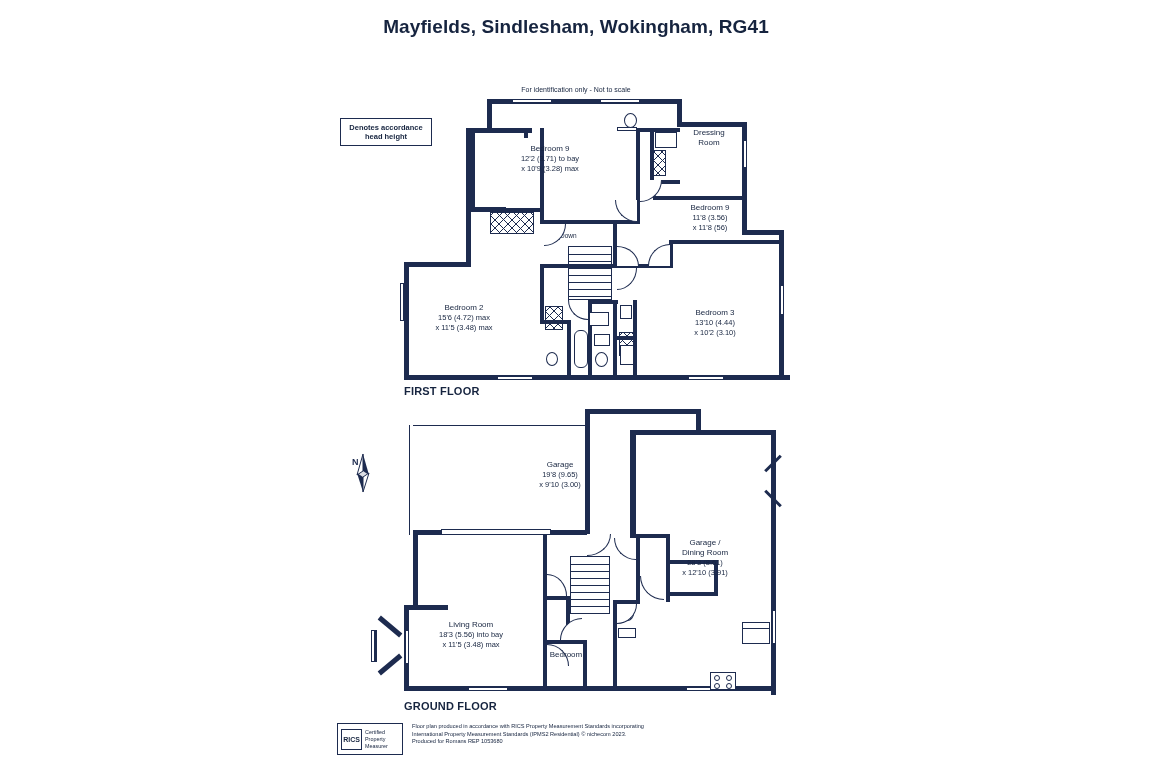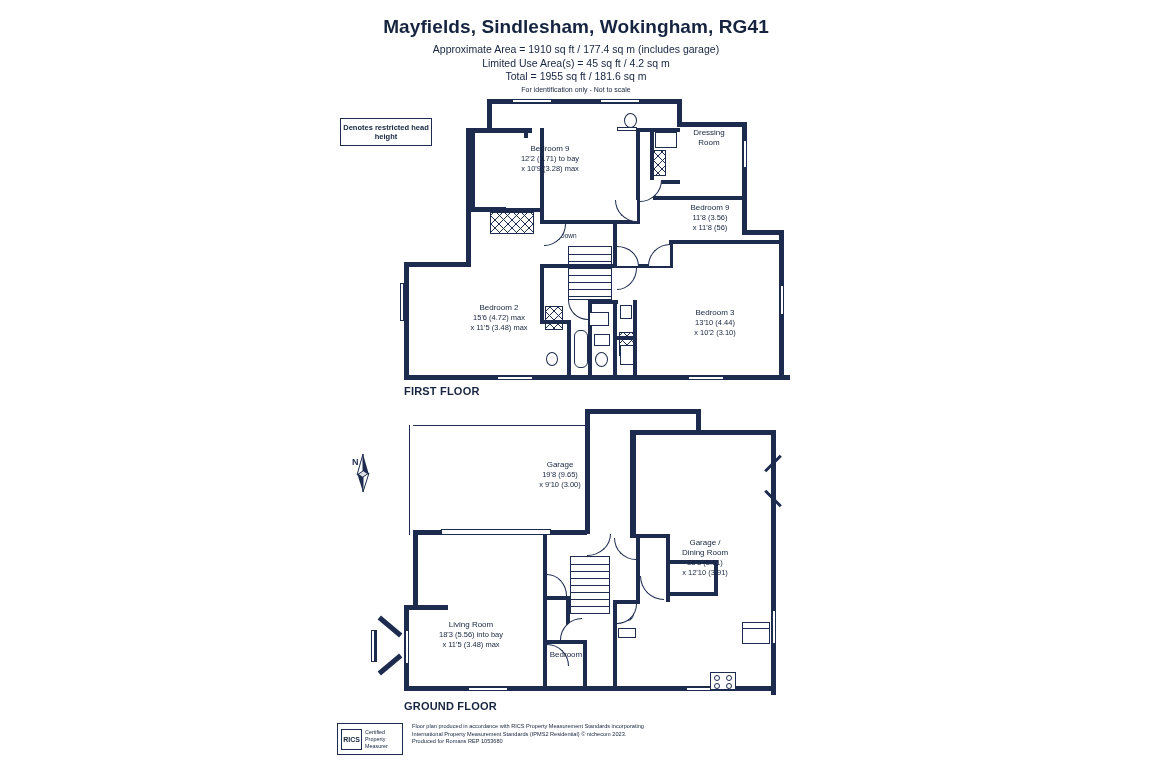--- a/index.html
+++ b/index.html
@@ -207,28 +207,23 @@
     right: 0; top: 2px;
     width: 30px; height: 22px;
   }
 </style>
 </head>
 <body>
 
 <div class="page">
 
   <div class="title">Mayfields, Sindlesham, Wokingham, RG41</div>
-  <div class="areas">
-    <div>Approximate Area = 1910 sq ft / 177.4 sq m (includes garage)</div>
-    <div>Limited Use Area(s) = 45 sq ft / 4.2 sq m</div>
-    <div>Total = 1955 sq ft / 181.6 sq m</div>
-  </div>
   <div class="notscale">For identification only - Not to scale</div>
 
-  <div class="legend-box">Denotes restricted head height</div>
+  <div class="legend-box">Denotes accordance head height</div>
 
   <div>
 
     <div class="wall" style="left:466px; top:128px; width:66px; height:5px;"></div>
     <div class="wall" style="left:466px; top:128px; width:5px; height:84px;"></div>
     <div class="wall" style="left:466px; top:207px; width:40px; height:5px;"></div>
     <div class="wall" style="left:466px; top:207px; width:5px; height:60px;"></div>
     <div class="wall" style="left:404px; top:262px; width:67px; height:5px;"></div>
     <div class="wall" style="left:404px; top:262px; width:5px; height:118px;"></div>
     <div class="wall" style="left:404px; top:375px; width:386px; height:5px;"></div>
@@ -323,21 +318,21 @@
       <div class="nm">Dressing</div>
       <div class="nm">Room</div>
     </div>
 
     <div class="room-label" style="left:652px; top:203px; width:116px;">
       <div class="nm">Bedroom 9</div>
       <div>11'8 (3.56)</div>
       <div>x 11'8 (56)</div>
     </div>
 
-    <div class="room-label" style="left:404px; top:303px; width:120px;margin-left:35px;">
+    <div class="room-label" style="left:404px; top:303px; width:120px;">
       <div class="nm">Bedroom 2</div>
       <div>15'6 (4.72) max</div>
       <div>x 11'5 (3.48) max</div>
     </div>
 
     <div class="room-label" style="left:660px; top:308px; width:110px;">
       <div class="nm">Bedroom 3</div>
       <div>13'10 (4.44)</div>
       <div>x 10'2 (3.10)</div>
     </div>

